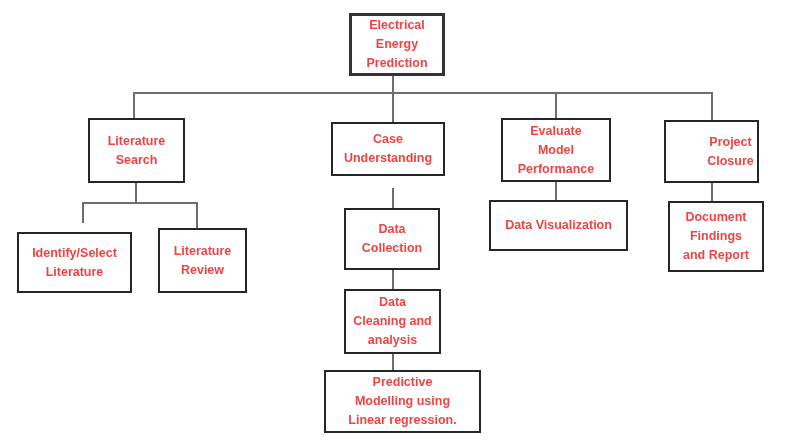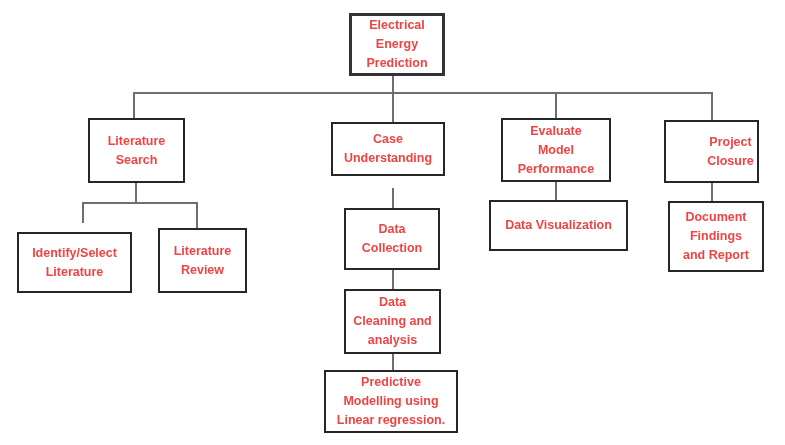--- a/index.html
+++ b/index.html
@@ -49,21 +49,21 @@
   
   #n-root        { left: 349px; top: 13px;  width: 96px;  height: 63px; }
   #n-litsearch   { left: 88px;  top: 118px; width: 97px;  height: 65px; }
   #n-case        { left: 331px; top: 122px; width: 114px; height: 54px; justify-content: center; }
   #n-evaluate    { left: 501px; top: 118px; width: 110px; height: 64px; }
   #n-closure     { left: 664px; top: 120px; width: 95px;  height: 63px; padding-left: 38px; }
   #n-identify    { left: 17px;  top: 232px; width: 115px; height: 61px; }
   #n-review      { left: 158px; top: 228px; width: 89px;  height: 65px; }
   #n-collection  { left: 344px; top: 208px; width: 96px;  height: 62px; }
   #n-cleaning    { left: 344px; top: 289px; width: 97px;  height: 65px; }
-  #n-predictive  { left: 324px; top: 370px; width: 134px; height: 63px; }
+  #n-predictive  { left: 324px; top: 370px; width: 157px; height: 63px; }
   #n-visual      { left: 489px; top: 200px; width: 139px; height: 51px; }
   #n-document    { left: 668px; top: 201px; width: 96px;  height: 71px; }
 
   
   #c-root-stub      { left: 392px; top: 76px;  height: 17px; }
   #c-rail-top       { left: 133px; top: 92px;  width: 580px; }
   #c-drop-lit       { left: 133px; top: 92px;  height: 27px; }
   #c-drop-case      { left: 392px; top: 92px;  height: 31px; }
   #c-drop-eval      { left: 555px; top: 92px;  height: 27px; }
   #c-drop-closure   { left: 711px; top: 92px;  height: 29px; }

